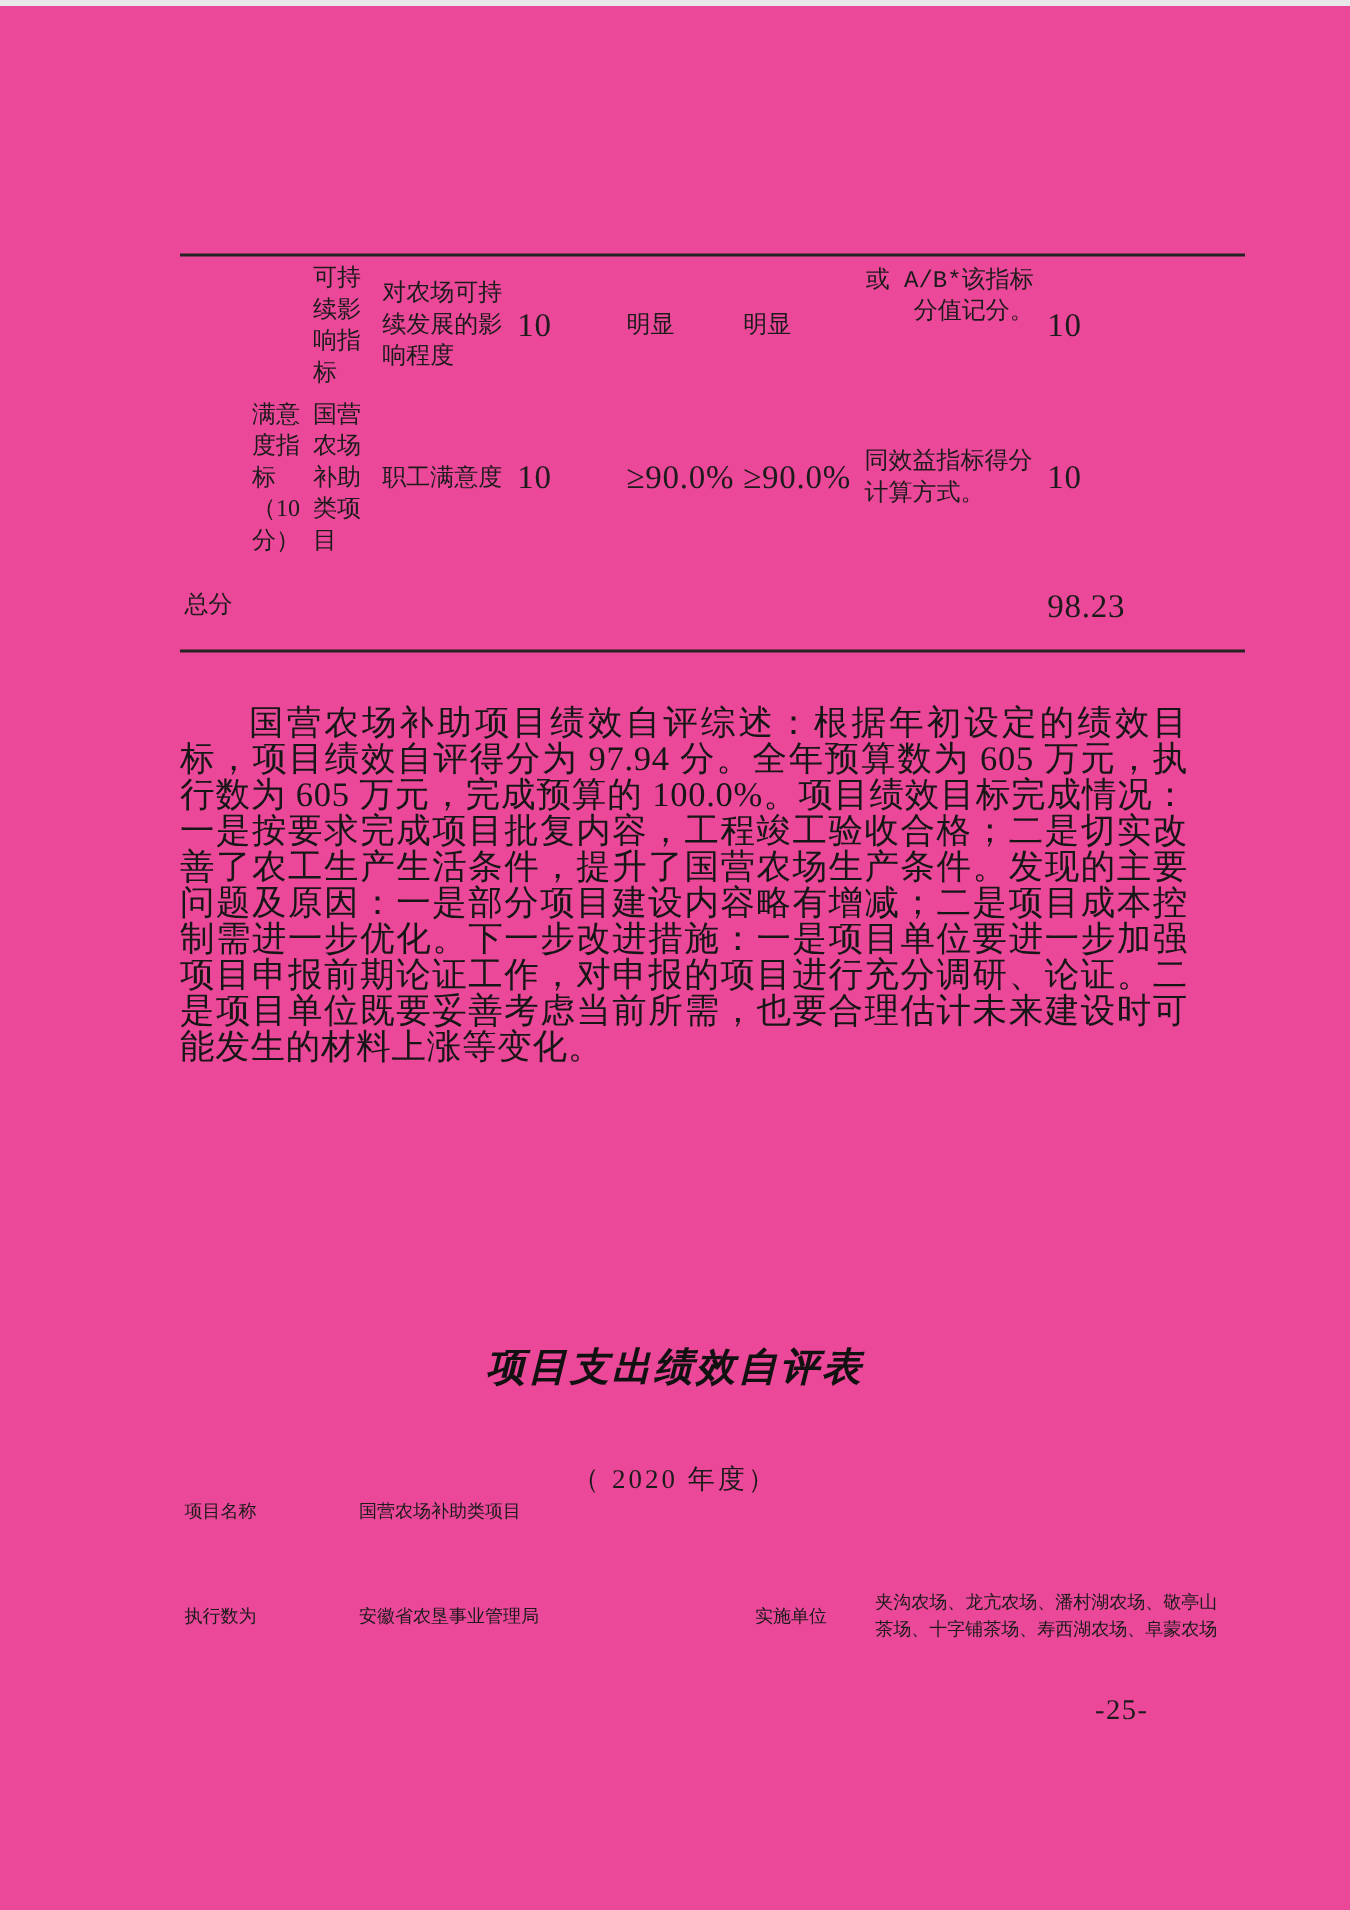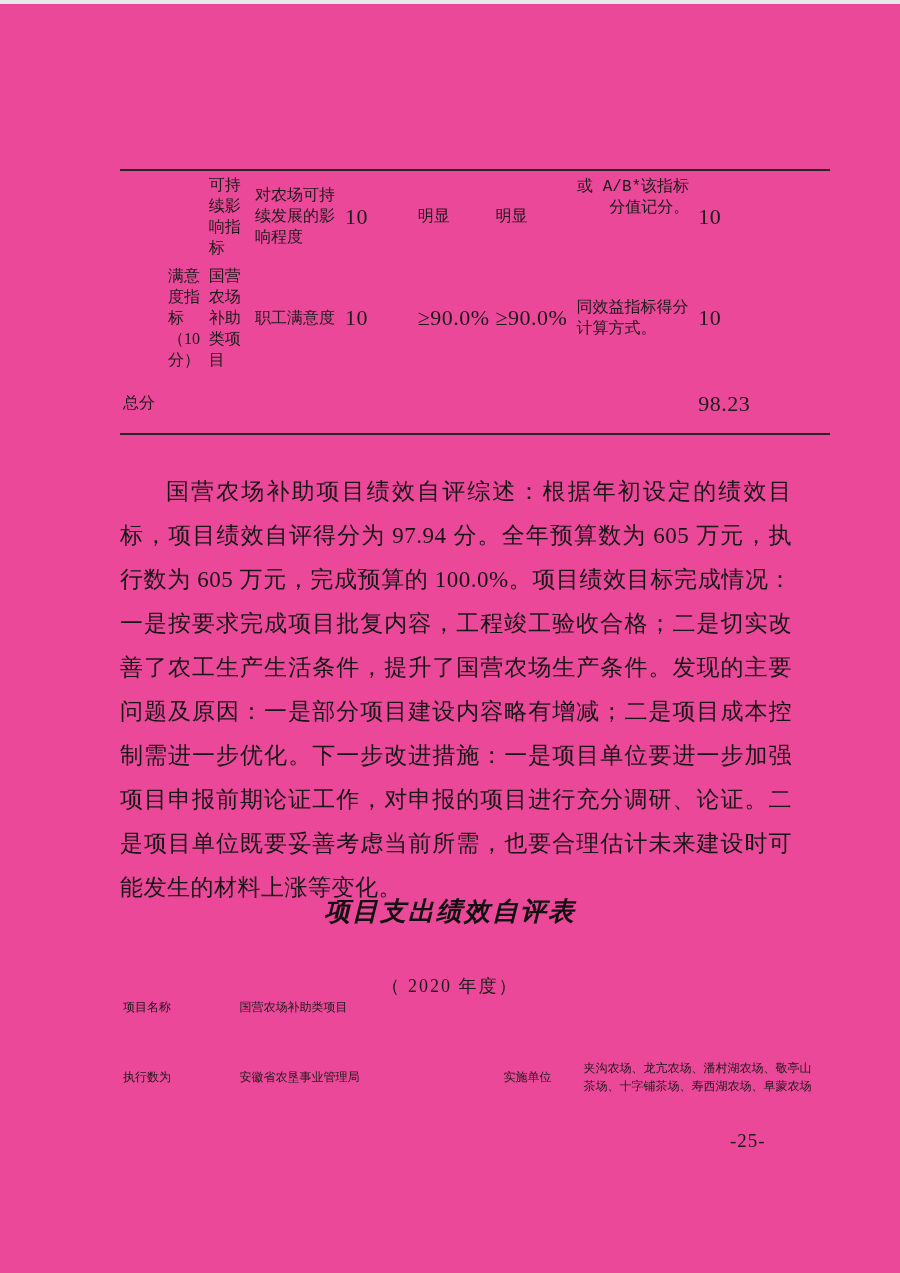--- a/index.html
+++ b/index.html
@@ -22,21 +22,21 @@
   td.method-center { padding: 3px 6px; }
   td.num { font-size: 22px; letter-spacing: 0.5px; }
 
   
   .summary {
     position: absolute;
     left: 120px;
     top: 466px;
     width: 672px;
     font-size: 23px;
-    line-height: 44px;
+    line-height: 24px;
     text-align: justify;
     text-indent: 2em;
     letter-spacing: 0.5px;
     color: #161616;
   }
 
   
   .form-title {
     position: absolute;
     left: 0; top: 890px;

